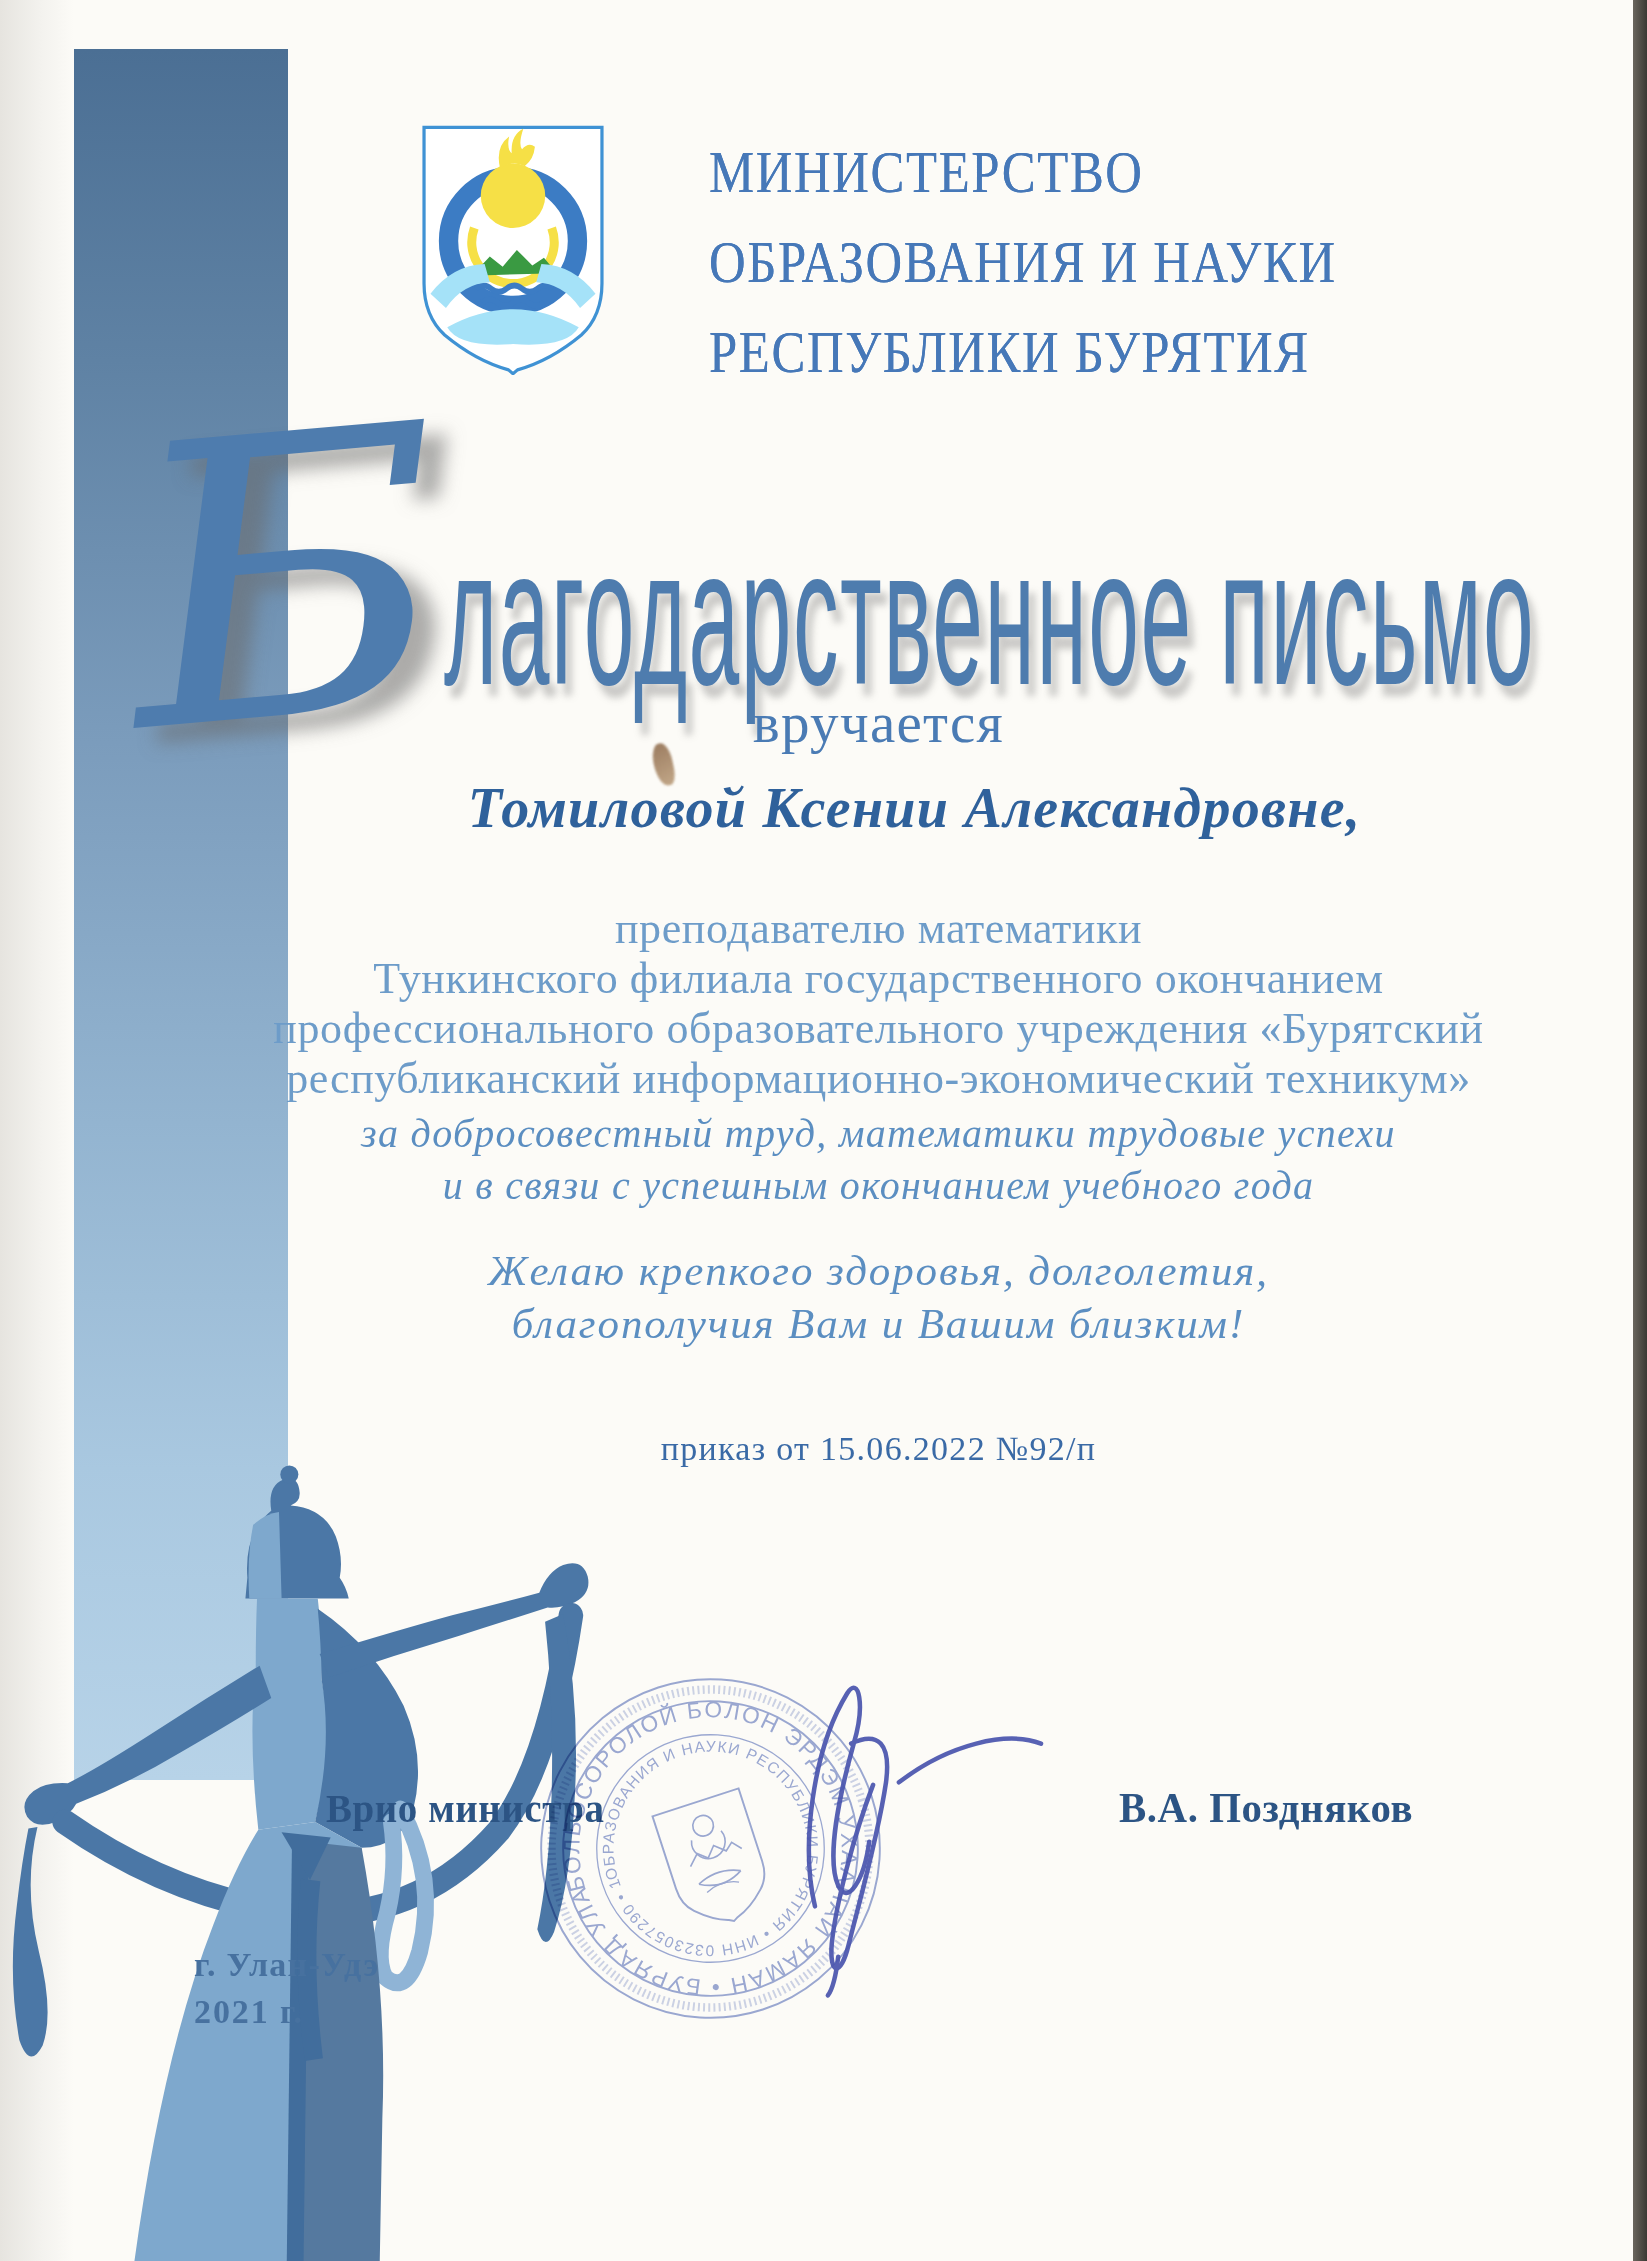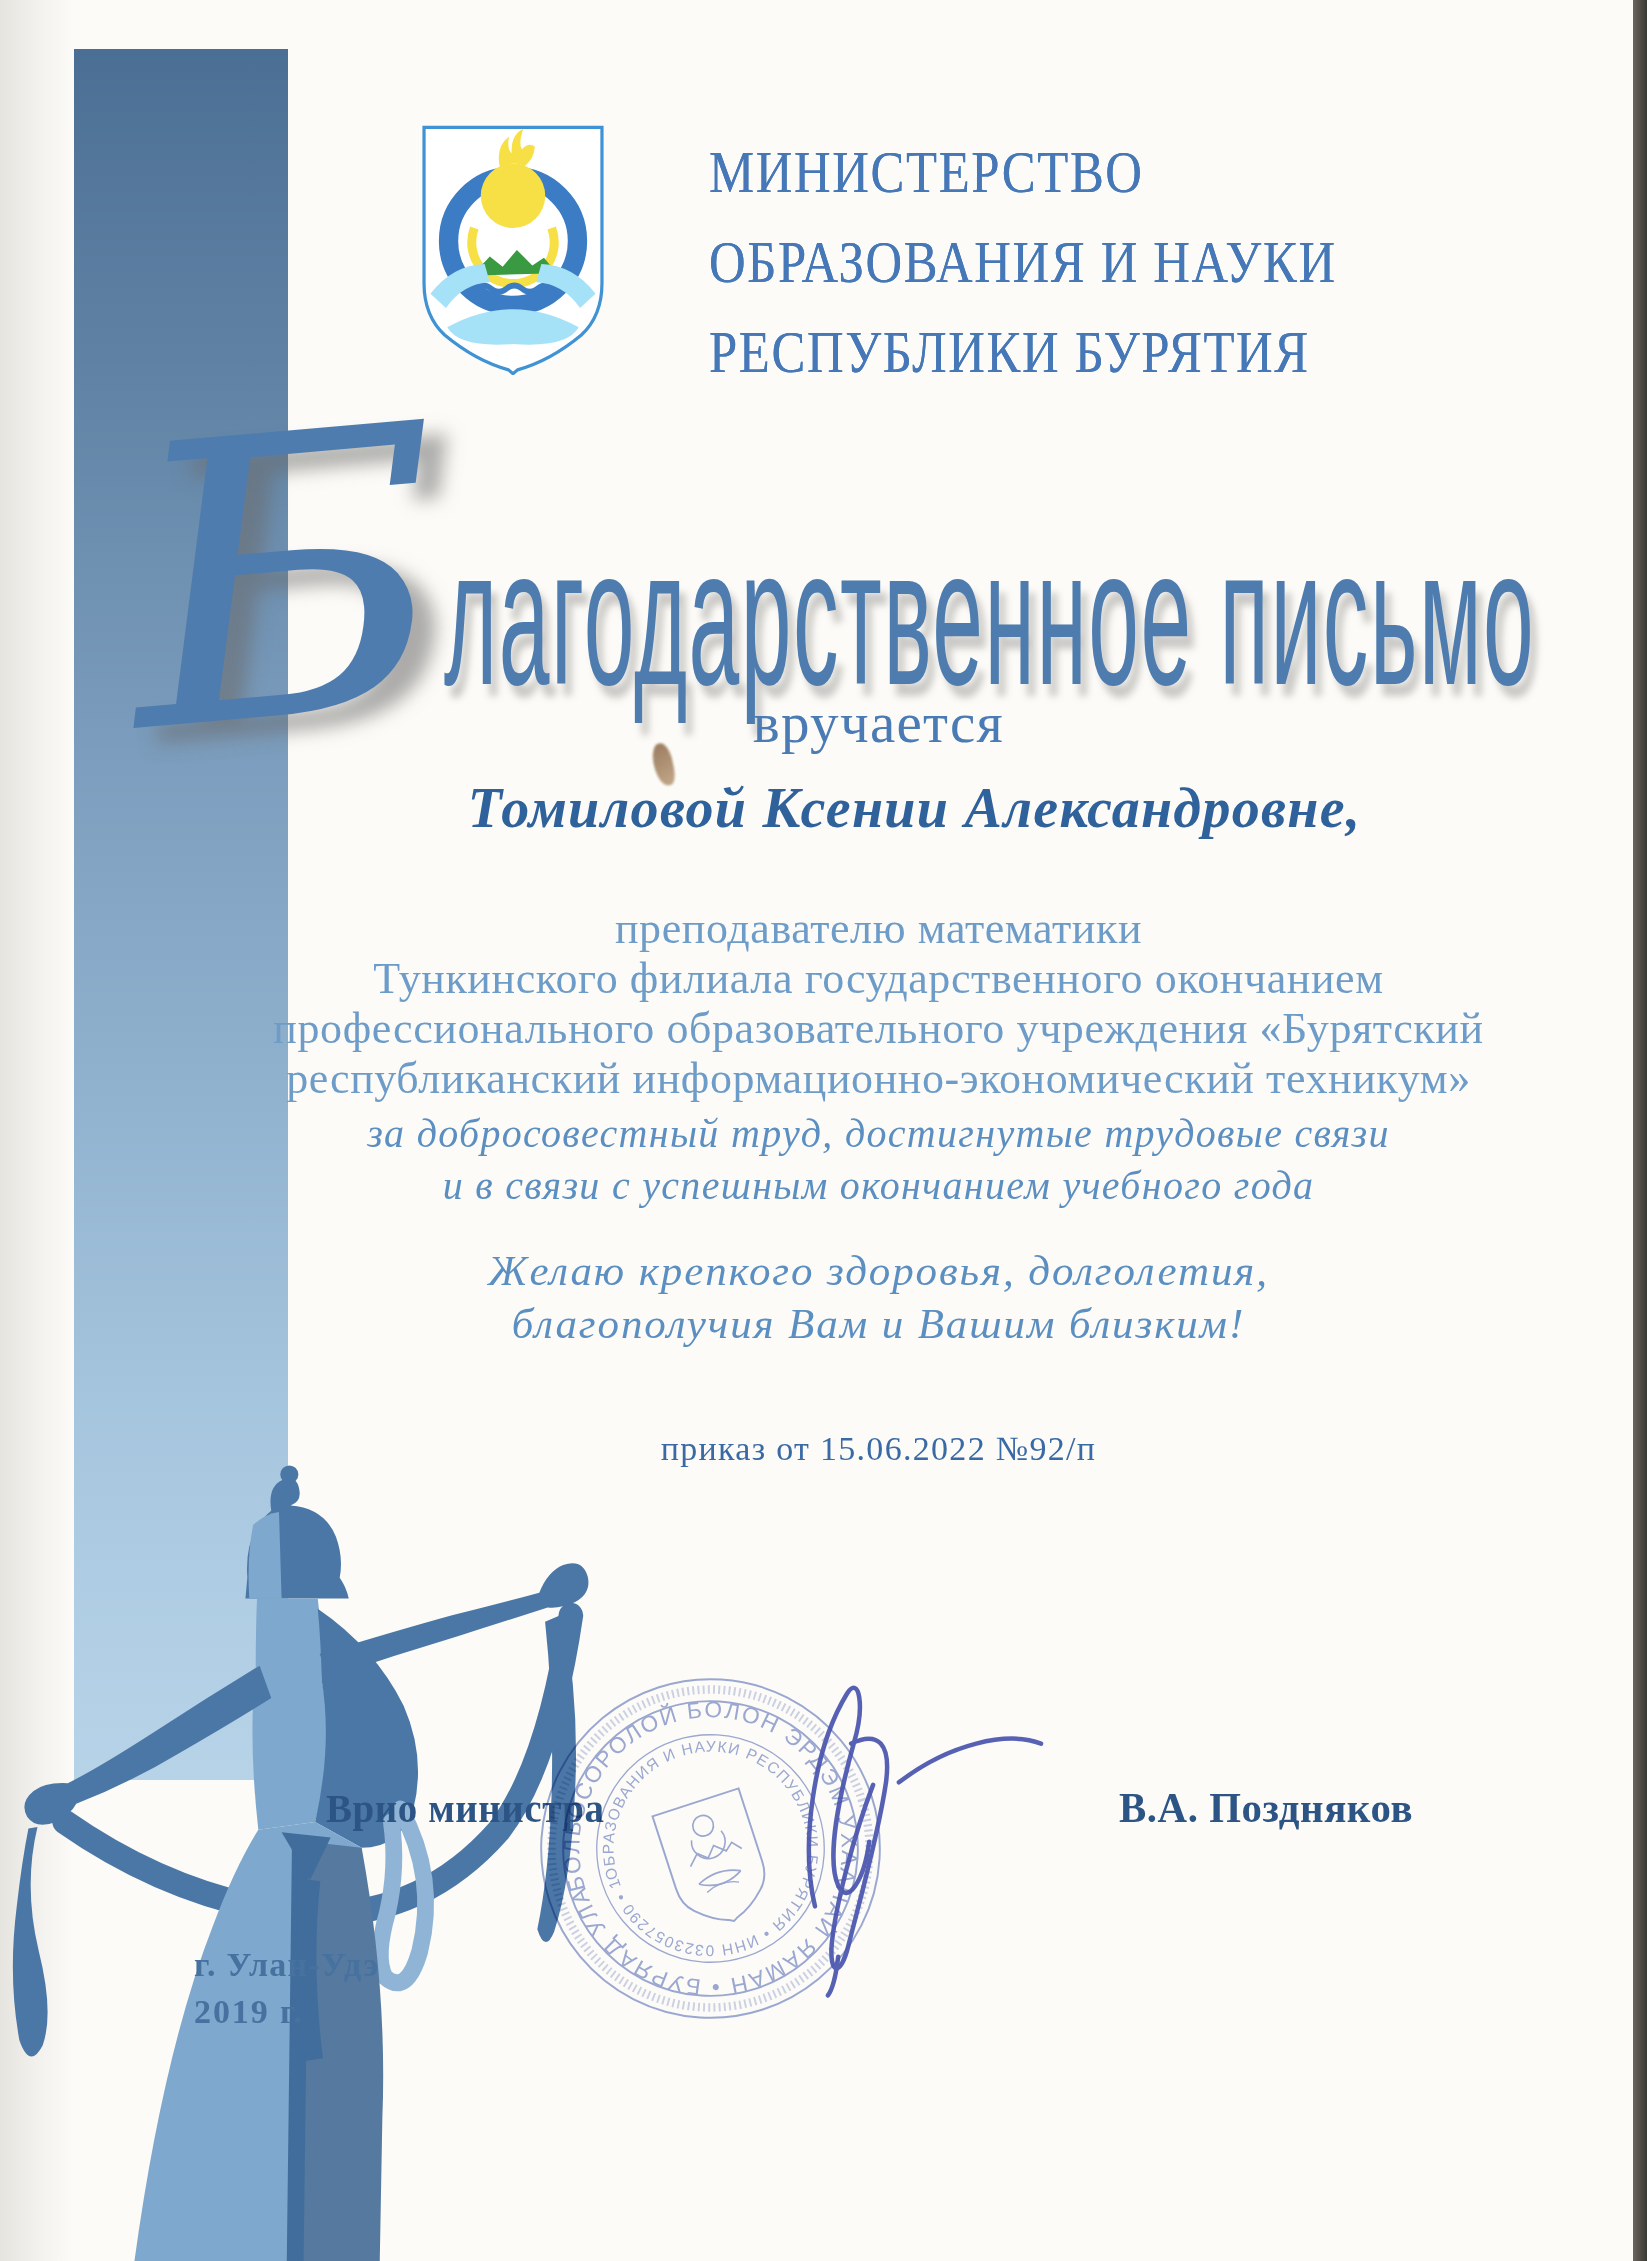--- a/index.html
+++ b/index.html
@@ -107,21 +107,21 @@
   <div class="abs" id="scan-artifact"></div>
 
   <div class="abs centered" id="description">
     <div>преподавателю математики</div>
     <div>Тункинского филиала государственного окончанием</div>
     <div>профессионального образовательного учреждения «Бурятский</div>
     <div>республиканский информационно-экономический техникум»</div>
   </div>
 
   <div class="abs centered" id="reason">
-    <div>за добросовестный труд, достигнутые трудовые связи</div>
+    <div>за добросовестный труд, математики трудовые успехи</div>
     <div>и в связи с успешным окончанием учебного года</div>
   </div>
 
   <div class="abs centered" id="wish">
     <div>Желаю крепкого здоровья, долголетия,</div>
     <div>благополучия Вам и Вашим близким!</div>
   </div>
 
   <div class="abs centered" id="order-line">приказ от 15.06.2022 №92/п</div>
 
@@ -180,17 +180,17 @@
     <g fill="none" style="stroke:var(--signature-ink)" stroke-width="7" stroke-linecap="round" opacity=".92">
       <path d="M82,392 C60,300 78,150 132,62 C150,34 160,80 142,140 C118,226 100,320 118,360 C132,392 158,352 166,292"></path>
       <path d="M138,140 C180,120 200,140 192,200 C180,282 152,380 134,452 C122,500 104,500 108,450 C114,390 142,282 172,204"></path>
       <path d="M212,200 C290,140 380,120 432,140"></path>
       <path d="M118,470 C114,504 108,522 102,530"></path>
     </g>
   </svg>
 
   <div class="abs" id="footer">
     <div id="footer-city">г. Улан-Удэ</div>
-    <div id="footer-year">2019 г.</div>
+    <div id="footer-year">2021 г.</div>
   </div>
 
 </div>
 
 
 </body></html>

